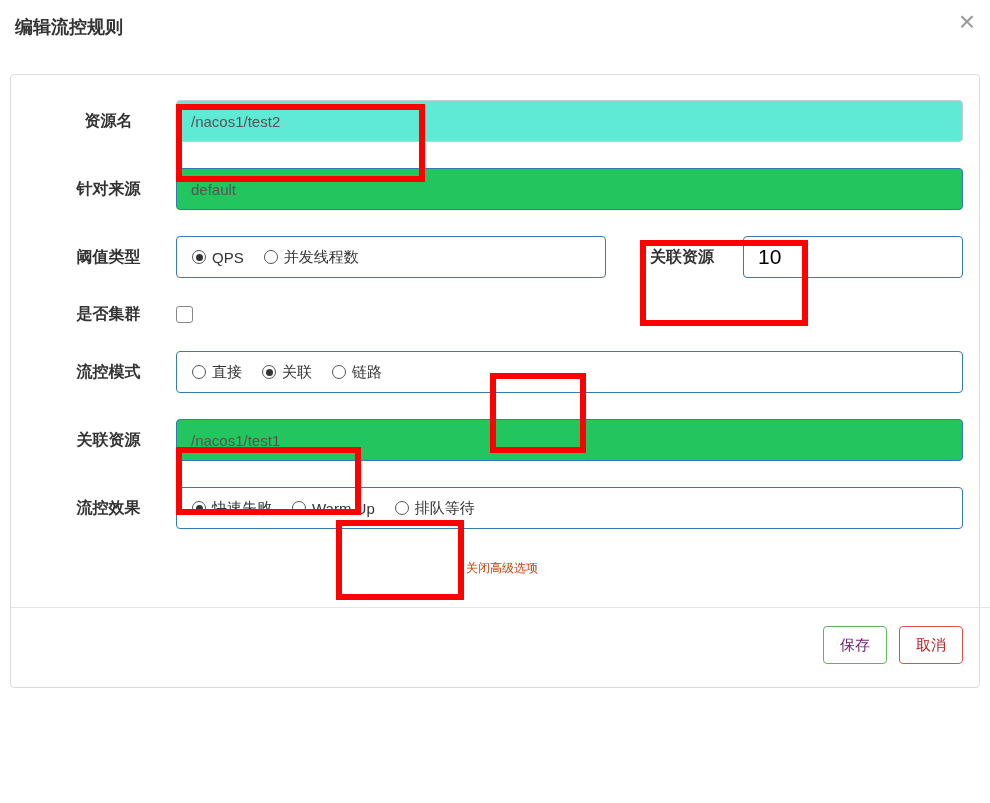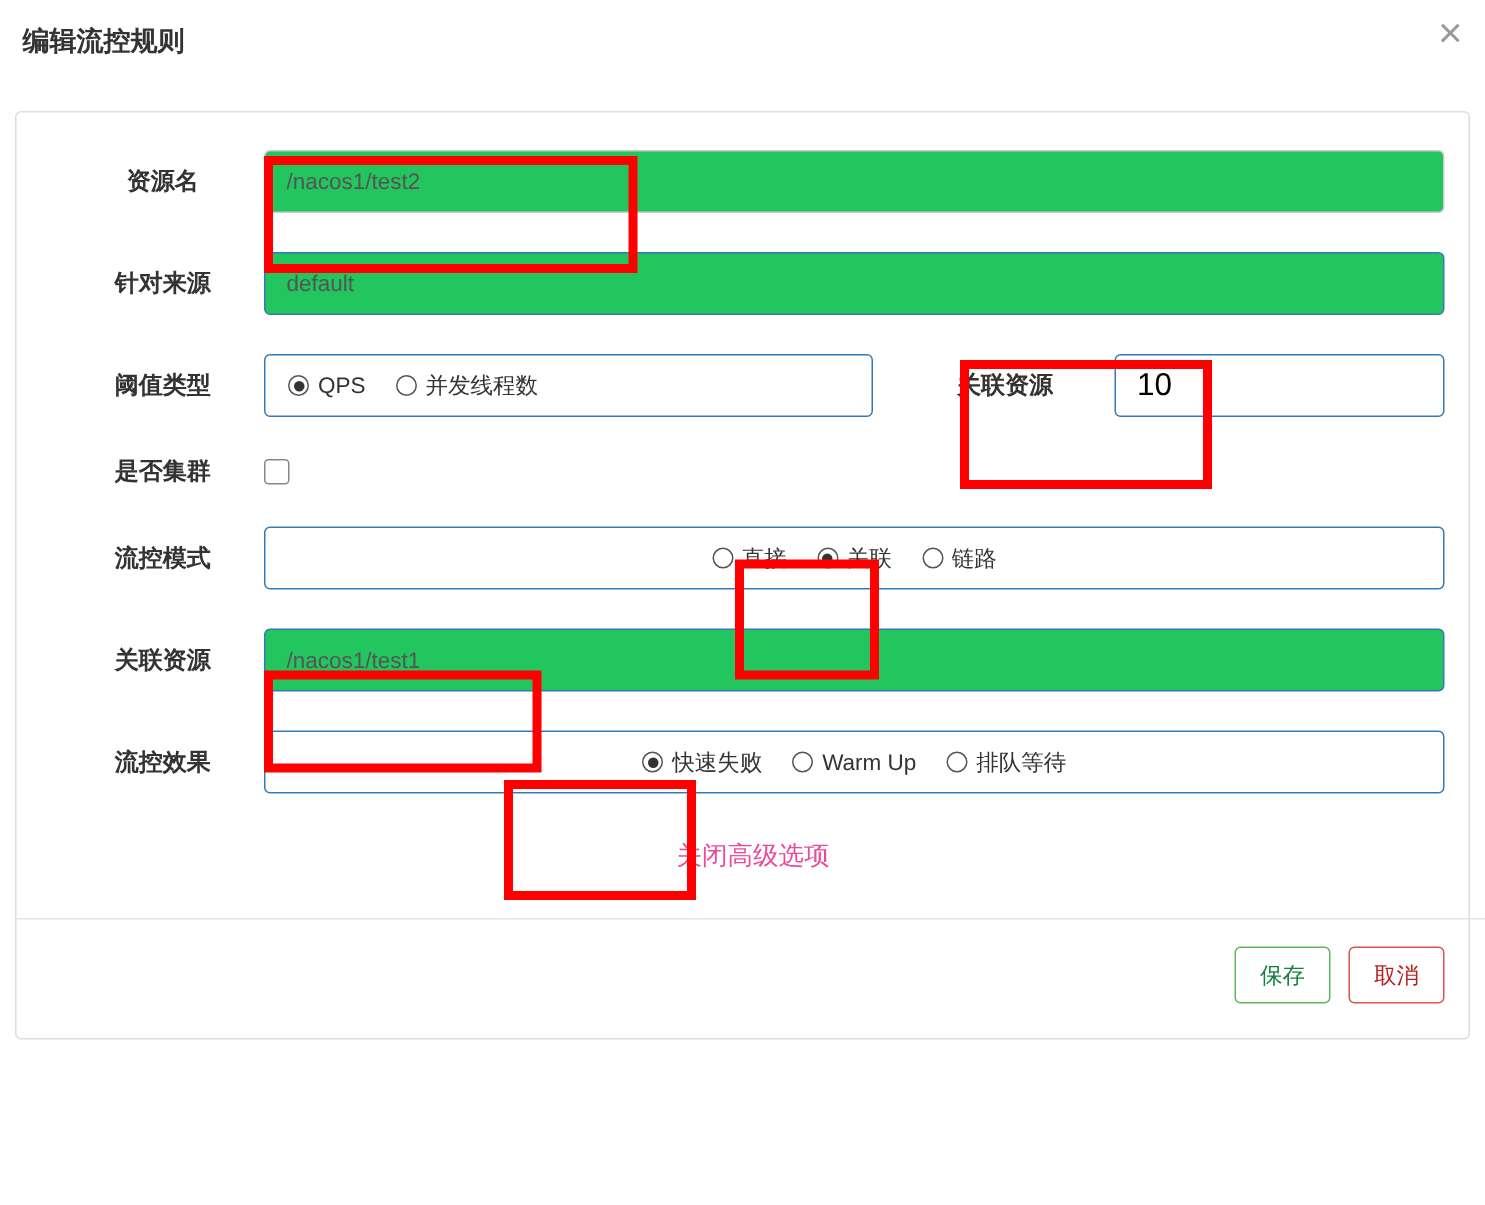--- a/index.html
+++ b/index.html
@@ -55,33 +55,33 @@
       width: 100%;
       height: 42px;
       border: 1px solid #337ab7;
       border-radius: 4px;
       padding: 8px 14px;
       font-size: 15px;
       color: #555;
       background: #22c55e;
     }
     .text-input.disabled {
-      background: #22c55e;
+      background: #5eead4;
       border-color: #ccc;
       color: #555;
     }
     .radio-group-box {
       border: 1px solid #337ab7;
       border-radius: 4px;
       height: 42px;
       display: flex;
       align-items: center;
       padding: 0 15px;
     }
-    .radio-group-box.center { justify-content: center; }
+    .radio-group-box.center { justify-content: flex-start; }
     .radio-item {
       display: inline-flex;
       align-items: center;
       margin-right: 20px;
       font-size: 15px;
       cursor: pointer;
     }
     .radio-item:last-child { margin-right: 0; }
     .radio-circle {
       width: 14px; height: 14px;
@@ -96,21 +96,21 @@
     .radio-circle.checked::after {
       content: "";
       width: 7px; height: 7px;
       background: #333;
       border-radius: 50%;
     }
     .threshold-pair {
       display: flex;
       align-items: center;
       flex: 1;
-      gap: 16px;
+      gap: 4px;
     }
     .threshold-radio-box {
       border: 1px solid #337ab7;
       border-radius: 4px;
       height: 42px;
       display: flex;
       align-items: center;
       padding: 0 15px;
       flex: 1;
     }
@@ -133,22 +133,22 @@
       border: 1.5px solid #888;
       border-radius: 3px;
       cursor: pointer;
       background: #fff;
     }
     .adv-toggle {
       text-align: center;
       margin: 30px 0 10px 0;
     }
     .adv-toggle a {
-      color: #ec4899;
-      font-size: 17px;
+      color: #c2410c;
+      font-size: 12px;
       text-decoration: none;
       cursor: pointer;
     }
     .divider {
       border-top: 1px solid #e5e5e5;
       margin: 30px -30px 0 -30px;
     }
     .footer-btns {
       display: flex;
       justify-content: flex-end;
@@ -158,21 +158,21 @@
     .btn {
       height: 38px;
       padding: 0 16px;
       font-size: 15px;
       border-radius: 4px;
       cursor: pointer;
       background: #fff;
     }
     .btn-save {
       border: 1px solid #5cb85c;
-      color: #15803d;
+      color: #701a75;
     }
     .btn-cancel {
       border: 1px solid #d9534f;
       color: #b91c1c;
     }
     .redbox {
       position: absolute;
       border: 6px solid #ff0000;
       pointer-events: none;
       z-index: 100;

